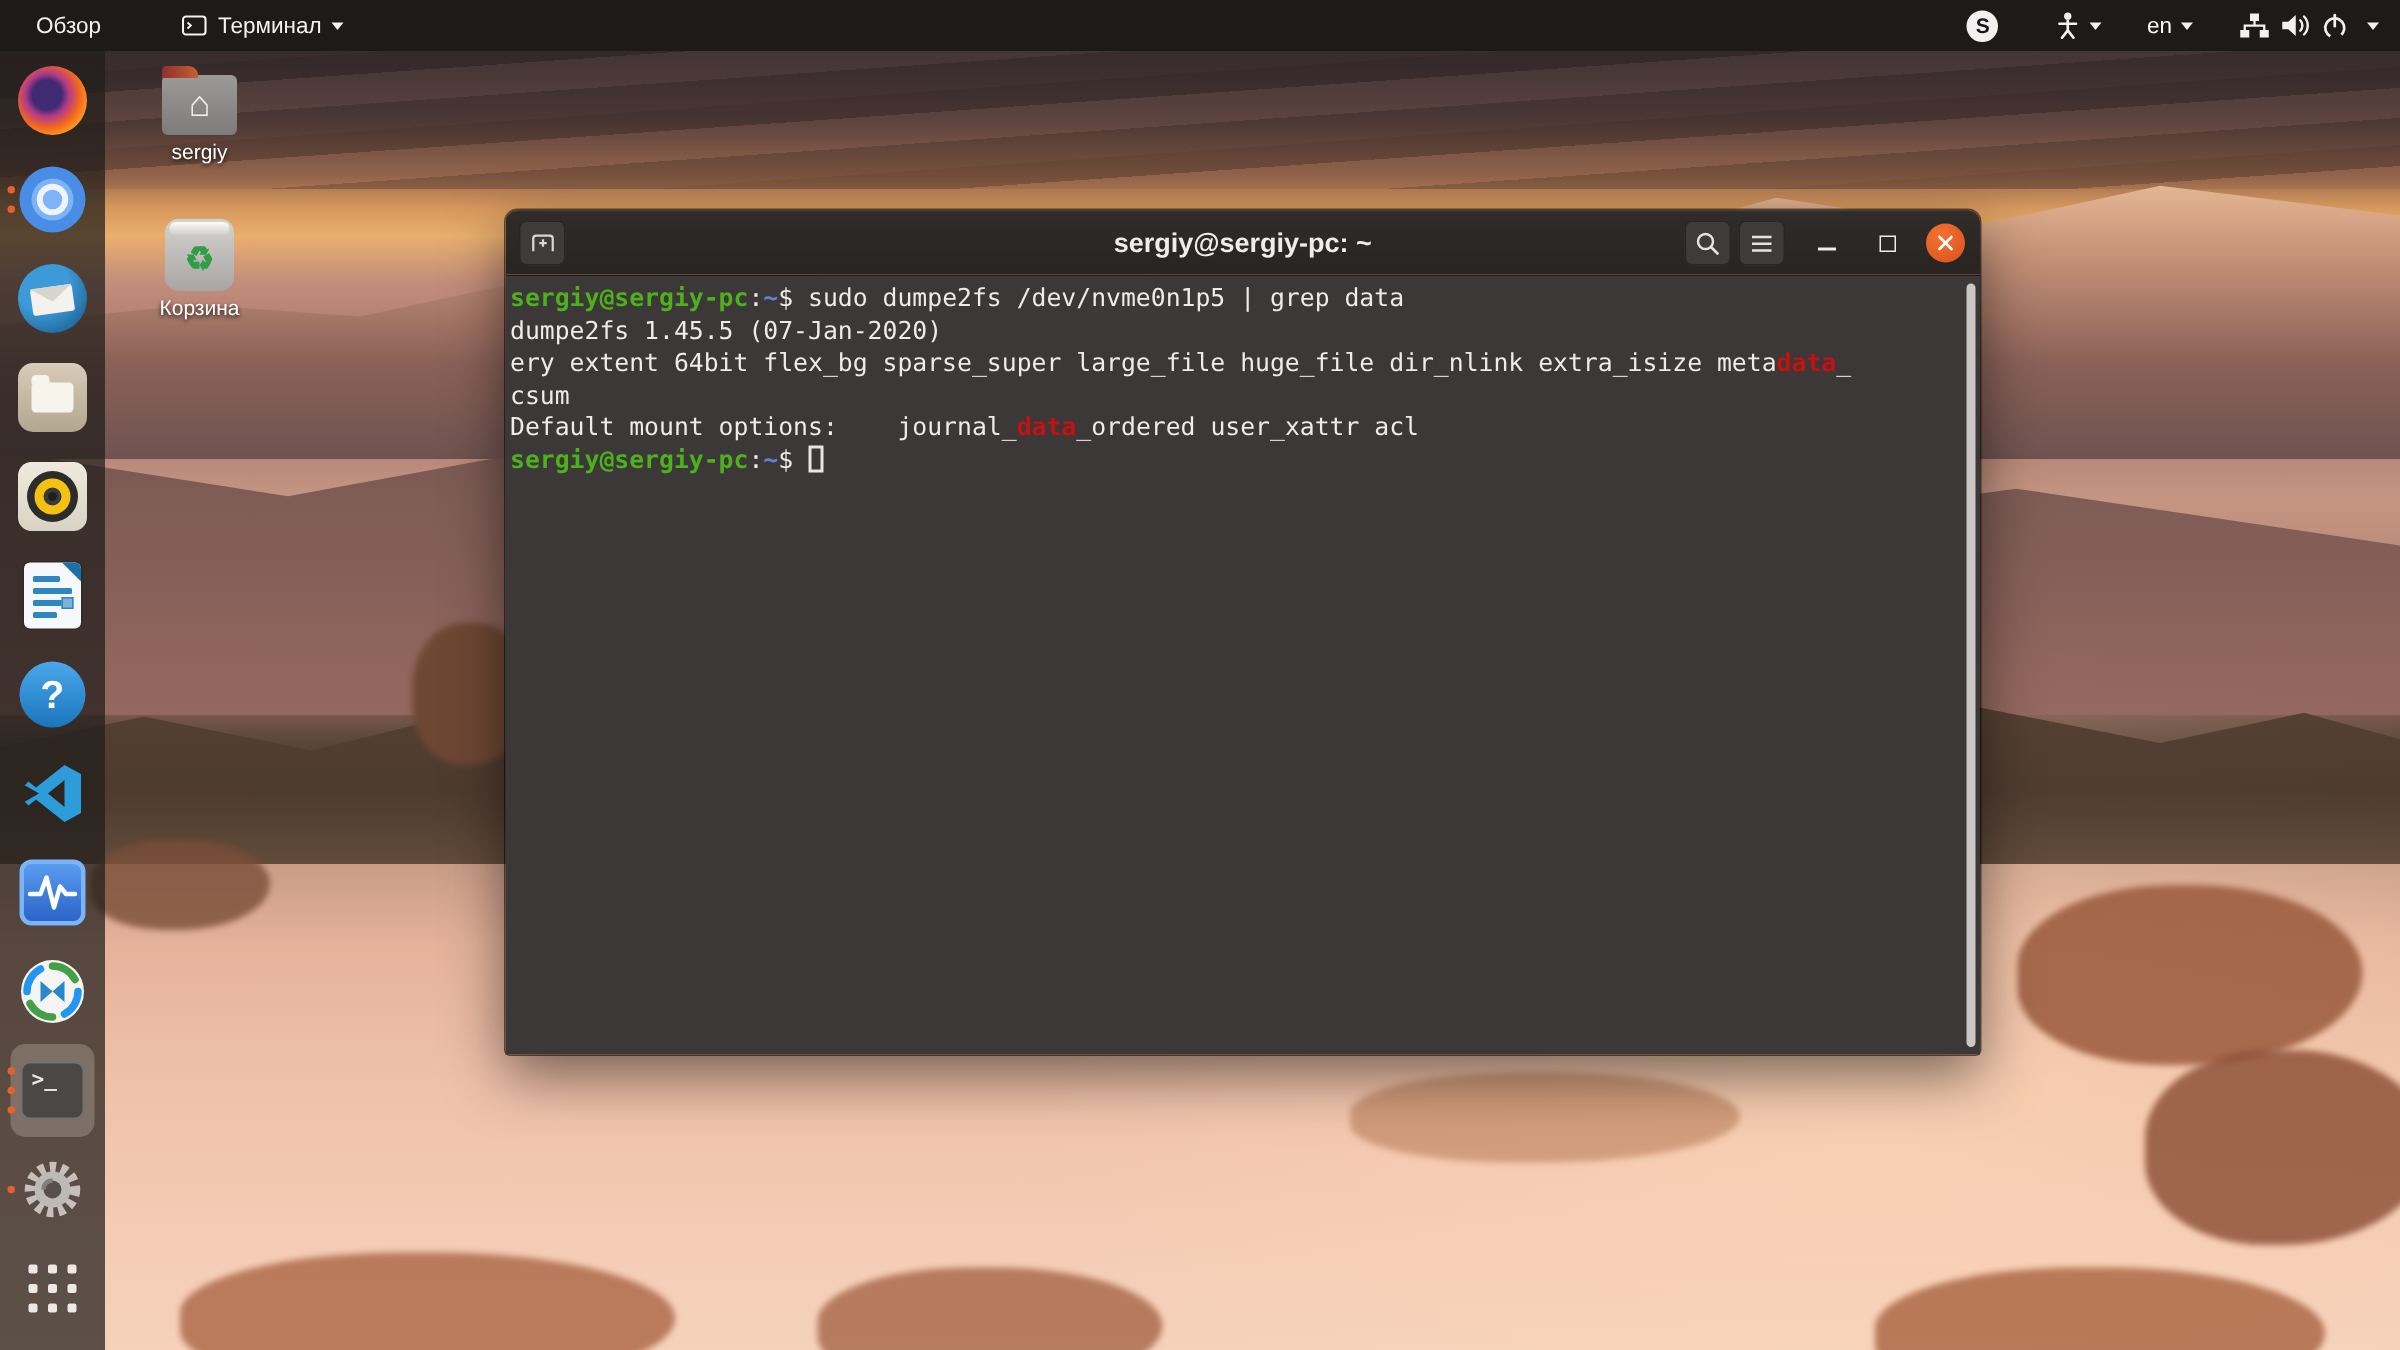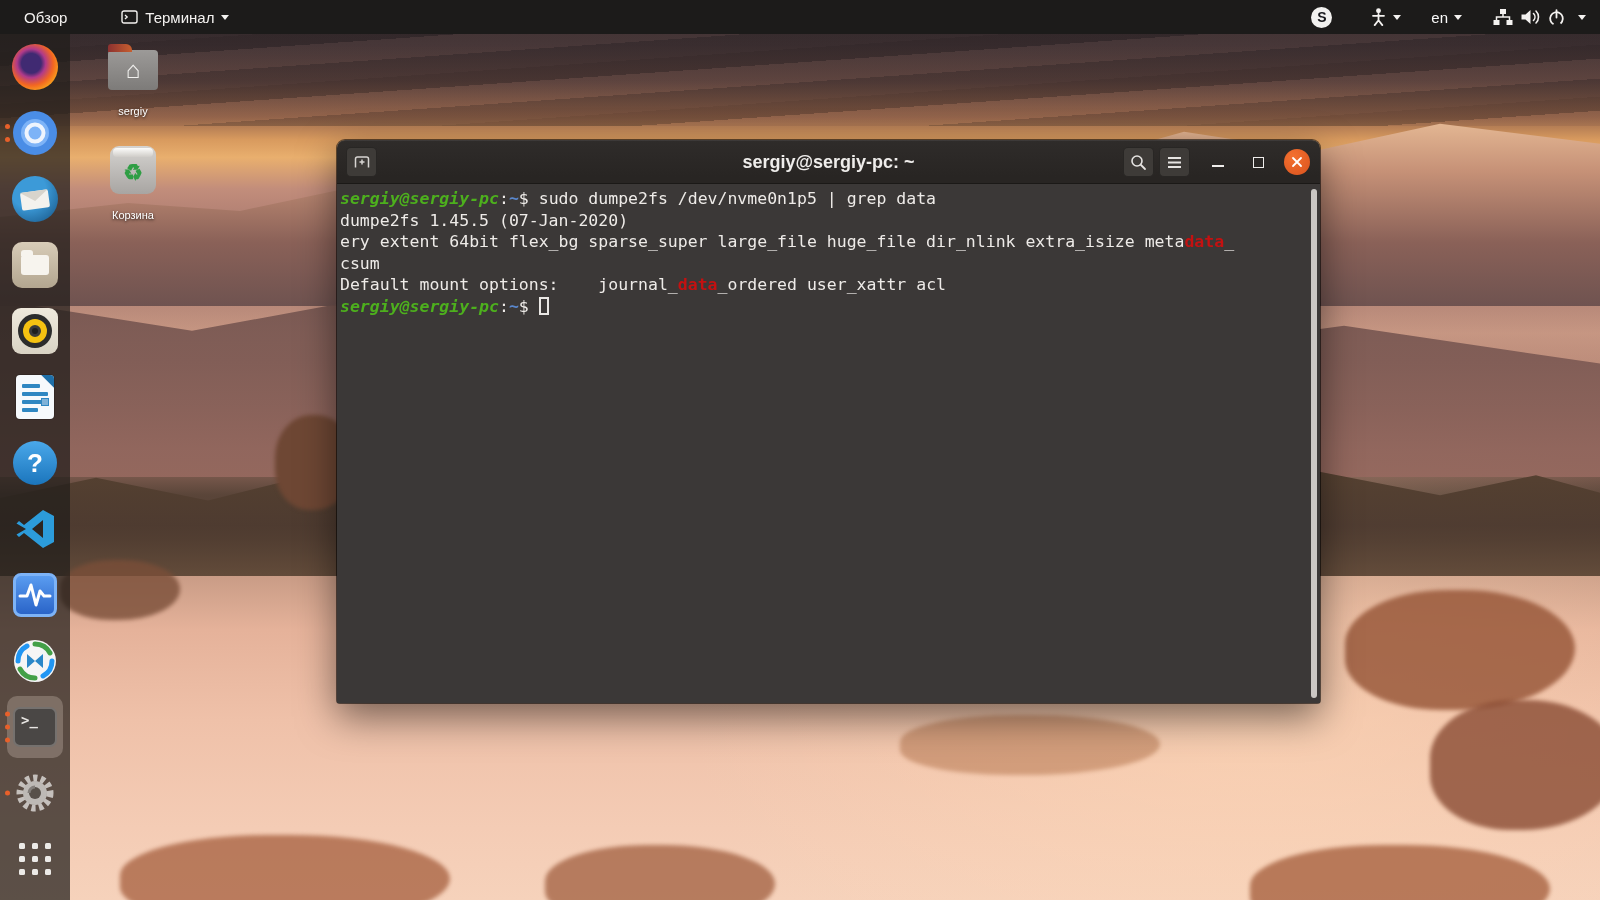--- a/index.html
+++ b/index.html
@@ -88,21 +88,21 @@
   .i-sysmon { width:44px; height:44px; border-radius:8px; background:linear-gradient(180deg,#5a9cf0,#2a64c8); border:3px solid #7db3f7; display:flex; align-items:center; justify-content:center; }
   .i-remmina { width:44px; height:44px; }
   .i-term { width:44px; height:40px; border-radius:7px; background:#4a4745; border:2px solid #75716e;
     color:#e8e6e3; font-family:"DejaVu Sans Mono",monospace; font-weight:bold; font-size:14px; padding:3px 0 0 6px; }
   .i-gear { opacity:.85; }
   .i-grid { display:grid; grid-template-columns:repeat(3,6px); grid-template-rows:repeat(3,6px); gap:7px; }
   .i-grid i { width:6px; height:6px; border-radius:1.5px; background:#eceae7; }
 
   
   .desk-icon { position:absolute; width:90px; text-align:center; cursor:pointer; z-index:10; }
-  .desk-icon .lbl { margin-top:15px; color:#fff; font-size:11px; text-shadow:0 1px 3px rgba(0,0,0,.85); }
+  .desk-icon .lbl { margin-top:3px; color:#fff; font-size:14px; text-shadow:0 1px 3px rgba(0,0,0,.85); }
   .di-home { left:88px; top:42px; }
   .di-trash { left:88px; top:146px; }
   .folder-ico { position:relative; width:50px; height:40px; margin:8px auto 0; background:linear-gradient(180deg,#9c9a98,#7d7b79); border-radius:4px; }
   .folder-ico::before { content:""; position:absolute; left:0; top:-6px; width:24px; height:8px; border-radius:3px 6px 0 0;
     background:linear-gradient(90deg,#8c3130,#c75f2f); }
   .folder-ico .home-glyph { position:absolute; inset:0; display:flex; align-items:center; justify-content:center; color:#f2f1ef; font-size:24px; }
   .trash-ico { position:relative; width:46px; height:48px; margin:0 auto; background:linear-gradient(180deg,#d5d3d0,#a8a5a2); border-radius:9px; }
   .trash-ico::before { content:""; position:absolute; left:3px; top:2px; width:40px; height:9px; background:linear-gradient(180deg,#fcfcfa,#cfccc8); border-radius:4px; }
   .trash-ico .rec { position:absolute; inset:6px 0 0 0; display:flex; align-items:center; justify-content:center; color:#2f9e44; font-size:22px; font-weight:bold; }
 
@@ -121,21 +121,21 @@
   .btn-menu { left:822px; }
   .glyph-btn { position:absolute; top:7px; width:30px; height:30px; display:flex; align-items:center; justify-content:center; cursor:pointer; }
   .btn-min { left:866px; }
   .btn-max { left:906px; }
   .btn-close { position:absolute; left:947px; top:9px; width:26px; height:26px; border-radius:50%;
     background:radial-gradient(circle at 35% 30%,#f4702f,#d9531e); display:flex; align-items:center; justify-content:center; cursor:pointer; }
   .min-bar { width:12px; height:2px; background:#efedeb; margin-top:8px; }
   .max-box { width:11px; height:11px; border:1.5px solid #efedeb; }
   .term-body { position:relative; height:519px; background:#3b3837; padding:4px 18px 4px 3px; overflow:hidden; cursor:text; }
   .term-line { white-space:pre; font-family:"DejaVu Sans Mono",monospace; font-size:16.5px; line-height:21.6px; color:#eeebe8; }
-  .c-green { color:#4db01d; font-weight:bold;font-style:italic; }
+  .c-green { color:#4db01d; font-weight:bold; }
   .c-blue  { color:#5a87cc; font-weight:bold; }
   .c-red   { color:#c41111; font-weight:bold; }
   .c-cursor { display:inline-block; width:10px; height:18px; border:2px solid #e9e7e4; vertical-align:-3px; }
   .scrollbar { position:absolute; right:3px; top:5px; bottom:5px; width:6px; border-radius:3px; background:#cac7c4; cursor:pointer; }
 </style>
 </head>
 <body>
 
 <div class="stage">
 

